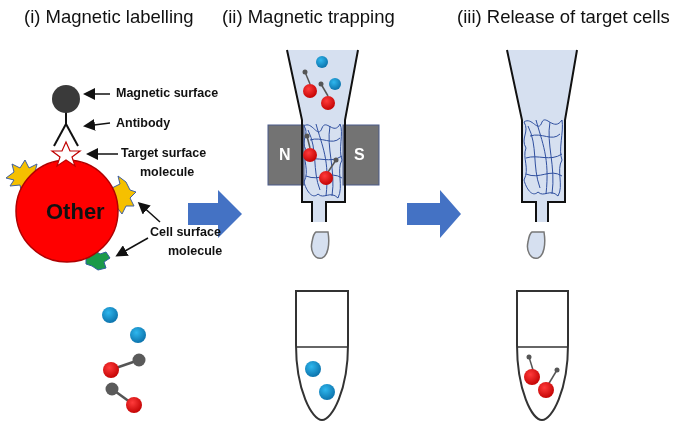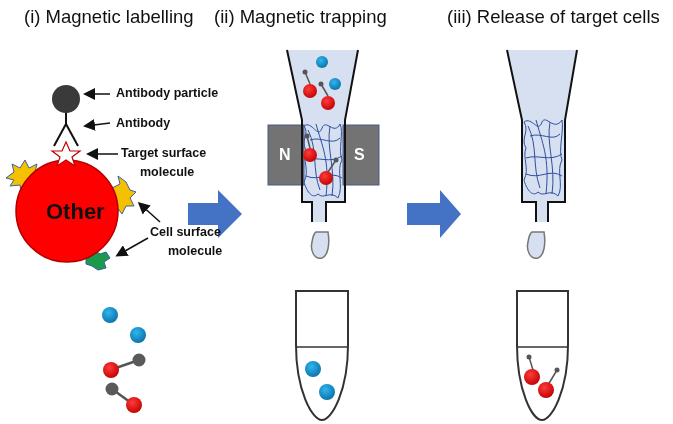--- a/index.html
+++ b/index.html
@@ -1,20 +1,20 @@
 <!DOCTYPE html>
 <html><head>
   <meta charset="utf-8">
   <style>
     html, body { margin: 0; padding: 0; background: #ffffff; }
     body { width: 673px; height: 424px; position: relative; overflow: hidden; font-family: "Liberation Sans", sans-serif; }
     .title { position: absolute; top: 6px; font-size: 18.5px; color: #111; font-family: "Liberation Sans", sans-serif; white-space: nowrap; text-align: right; }
     #t1 { left: 24px; }
-    #t2 { left: 214px; }
-    #t3 { left: 447px; }
+    #t2 { left: 222px; }
+    #t3 { left: 457px; }
     .lbl { position: absolute; font-weight: bold; font-size: 12.5px; color: #111; font-family: "Liberation Sans", sans-serif; white-space: nowrap; text-align: center; }
     svg { position: absolute; left: 0; top: 0; }
   </style>
 </head>
 <body>
 
 <div class="title" id="t1">(i) Magnetic labelling</div>
 <div class="title" id="t2">(ii) Magnetic trapping</div>
 <div class="title" id="t3">(iii) Release of target cells</div>
 
@@ -123,21 +123,21 @@
     <line x1="517" y1="347" x2="568" y2="347" stroke="#333" stroke-width="1.5"></line>
     <line x1="529" y1="357" x2="533" y2="370" stroke="#555" stroke-width="1.5"></line>
     <circle cx="529" cy="357" r="2.5" fill="#555"></circle>
     <circle cx="532" cy="377" r="8" fill="url(#gRed)"></circle>
     <line x1="557" y1="370" x2="548" y2="385" stroke="#555" stroke-width="1.5"></line>
     <circle cx="557" cy="370" r="2.5" fill="#555"></circle>
     <circle cx="546" cy="390" r="8" fill="url(#gRed)"></circle>
   </g>
 </svg>
 
-<div class="lbl" style="left:116px; top:86px;">Antibody particle</div>
+<div class="lbl" style="left:116px; top:86px;">Magnetic surface</div>
 <div class="lbl" style="left:116px; top:116px;text-align:right;">Antibody</div>
 <div class="lbl" style="left:121px; top:146px;">Target surface</div>
 <div class="lbl" style="left:140px; top:165px;">molecule</div>
 <div class="lbl" style="left:150px; top:225px;">Cell surface</div>
 <div class="lbl" style="left:168px; top:244px;">molecule</div>
 <div class="lbl" style="left:46px; top:199px; font-size:22px;">Other</div>
 <div class="lbl" style="left:279px; top:146px; font-size:16px; color:#fff;">N</div>
 <div class="lbl" style="left:354px; top:146px; font-size:16px; color:#fff;">S</div>
 
 </body></html>

